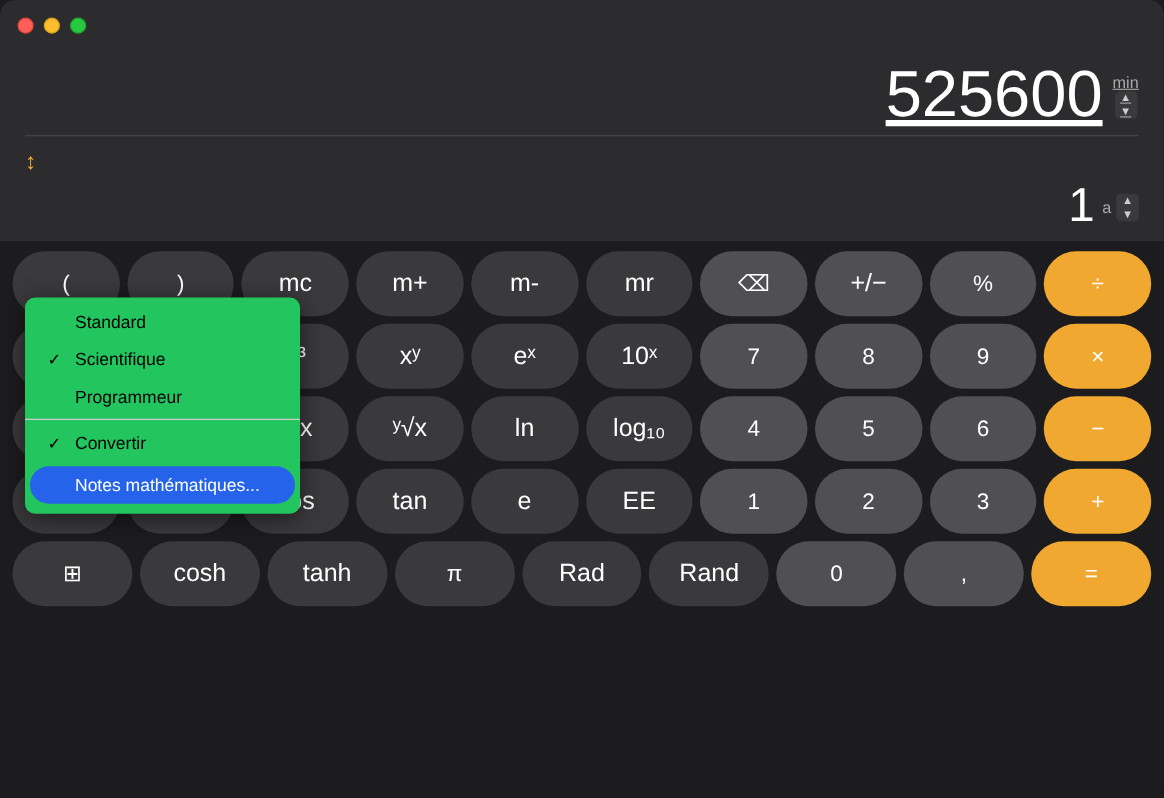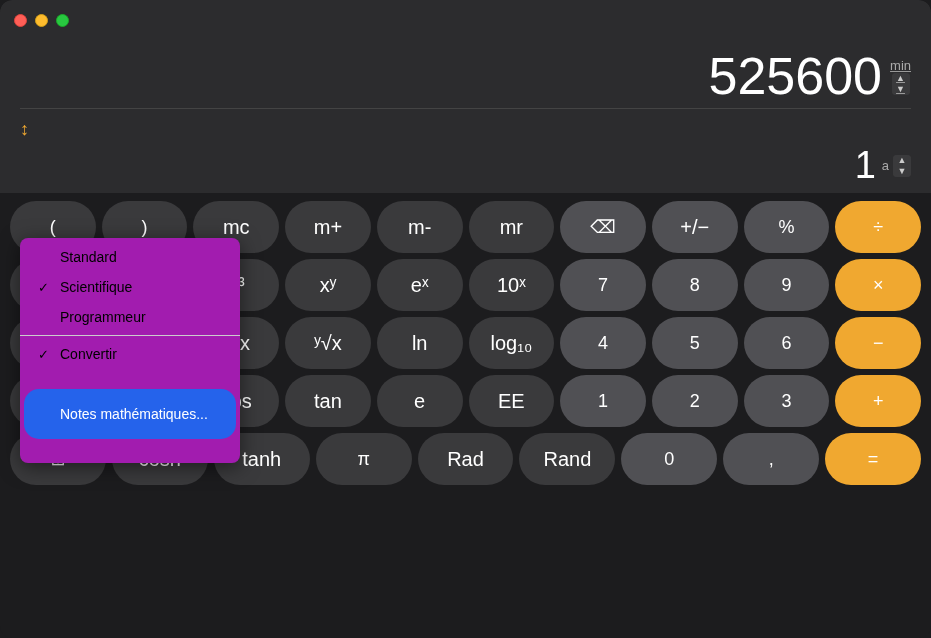--- a/index.html
+++ b/index.html
@@ -51,20 +51,21 @@
       gap: 8px;
       margin-bottom: 2px;
     }
 
     .display-main-value {
       color: #ffffff;
       font-size: 52px;
       font-weight: 300;
       text-align: right;
       line-height: 1;
+      text-decoration: underline;
     }
 
     .unit-selector {
       display: flex;
       flex-direction: column;
       align-items: center;
       color: #999;
       font-size: 12px;
       text-decoration: underline;
     }
@@ -166,21 +167,21 @@
     .btn-medium { background: #505054; }
     .btn-orange { background: #f0a830; }
 
     .btn-small-text { font-size: 20px; }
 
     
     .dropdown-menu {
       position: absolute;
       left: 20px;
       top: 45px;
-      background: #a21caf;
+      background: #22c55e;
       border-radius: 8px;
       box-shadow: 0 4px 20px rgba(0,0,0,0.5);
       z-index: 100;
       min-width: 220px;
       overflow: hidden;
       padding: 4px 0;
     }
 
     .dropdown-item {
       padding: 7px 18px;
@@ -189,22 +190,22 @@
       cursor: pointer;
       display: flex;
       align-items: center;
       gap: 6px;
     }
 
     .dropdown-item.highlighted {
       background: #2563eb;
       color: #fff;
       border-radius: 15px;
-      margin: 20px 4px;
-      padding: 17px 14px;
+      margin: 4px 4px;
+      padding: 7px 14px;
     }
 
     .dropdown-checkmark {
       width: 16px;
       font-size: 13px;
       color: #000;
     }
 
     .dropdown-separator {
       height: 1px;

